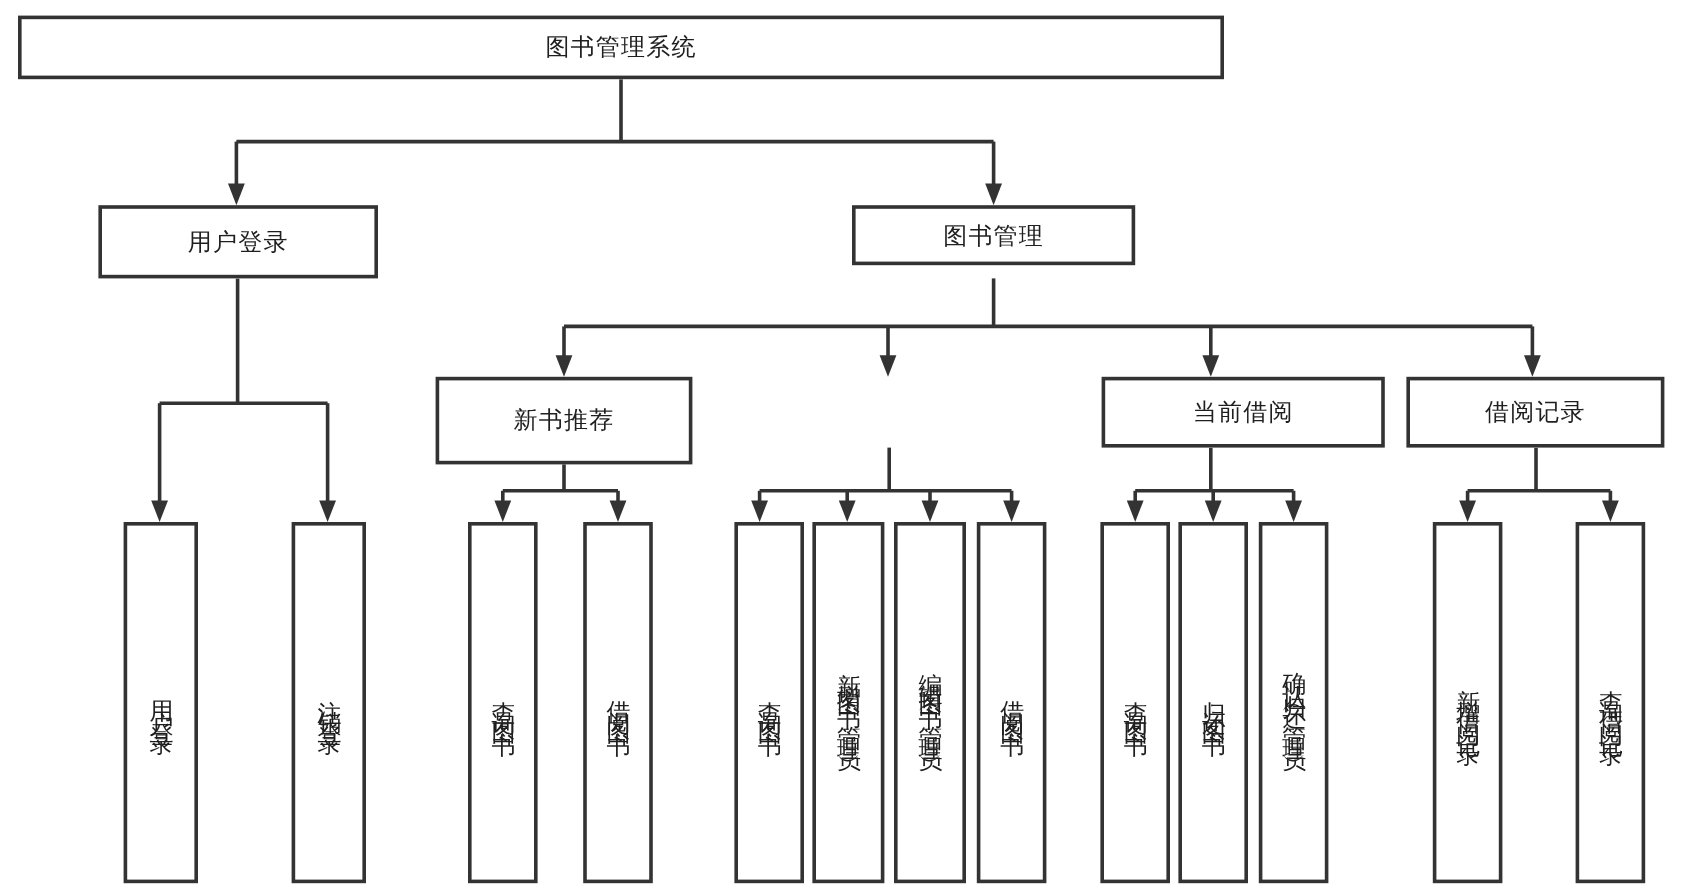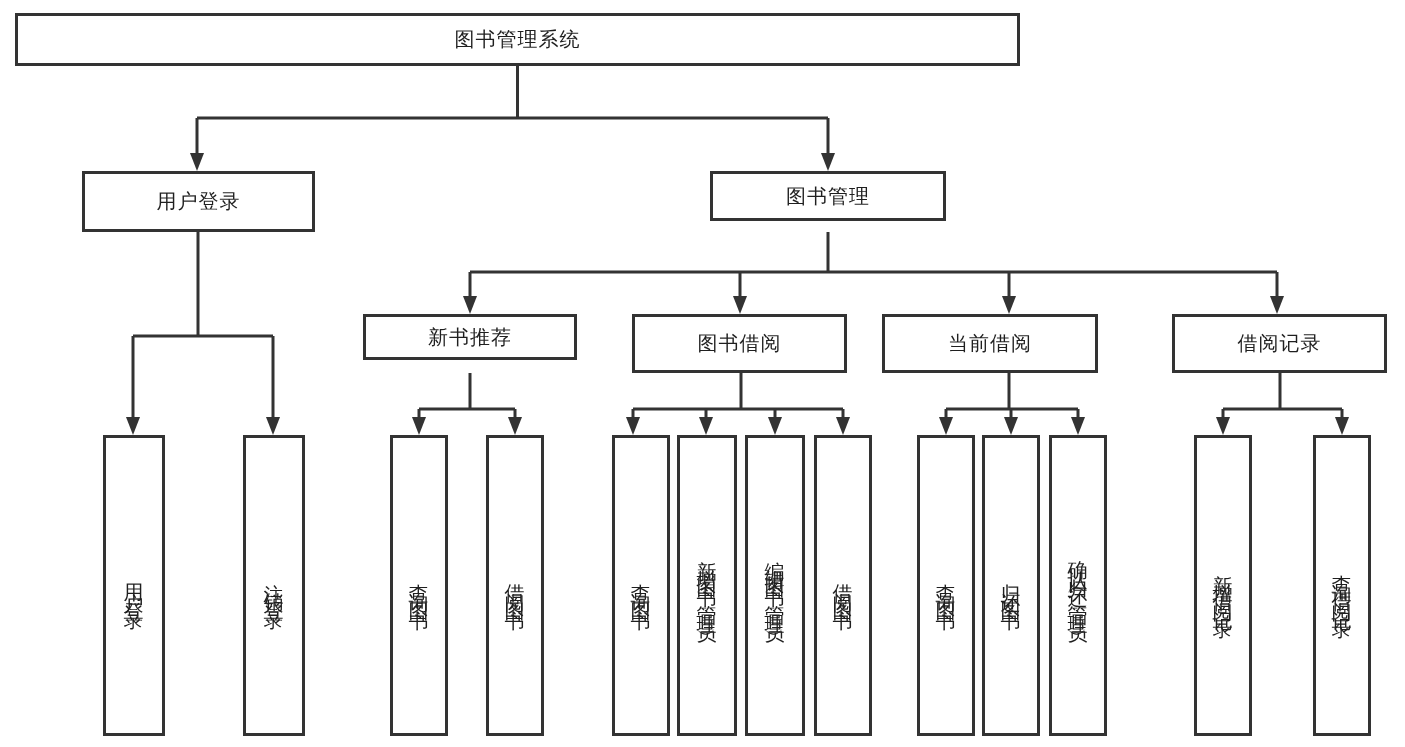--- a/index.html
+++ b/index.html
@@ -118,27 +118,24 @@
     <span class="lbl">图书管理系统</span>
   </div>
 
   <div class="node" style="left:82px;top:171px;width:233px;height:61px">
     <span class="lbl">用户登录</span>
   </div>
   <div class="node" style="left:710px;top:171px;width:236px;height:50px">
     <span class="lbl">图书管理</span>
   </div>
 
-  <div class="node" style="left:363px;top:314px;width:214px;height:46px">
+  <div class="node" style="left:363px;top:314px;width:214px;height:73px">
     <span class="lbl">新书推荐</span>
   </div>
-  <div class="node" style="left:632px;top:314px;width:215px;height:59px">
-    <span class="lbl">图书借阅</span>
-  </div>
-  <div class="node" style="left:882px;top:314px;width:216px;height:59px">
+  <div class="node" style="left:918px;top:314px;width:236px;height:59px">
     <span class="lbl">当前借阅</span>
   </div>
   <div class="node" style="left:1172px;top:314px;width:215px;height:59px">
     <span class="lbl">借阅记录</span>
   </div>
 
   <div class="node" style="left:103px;top:435px;width:62px;height:301px">
     <span class="lbl-v">用户登录</span>
   </div>
   <div class="node" style="left:243px;top:435px;width:62px;height:301px">

